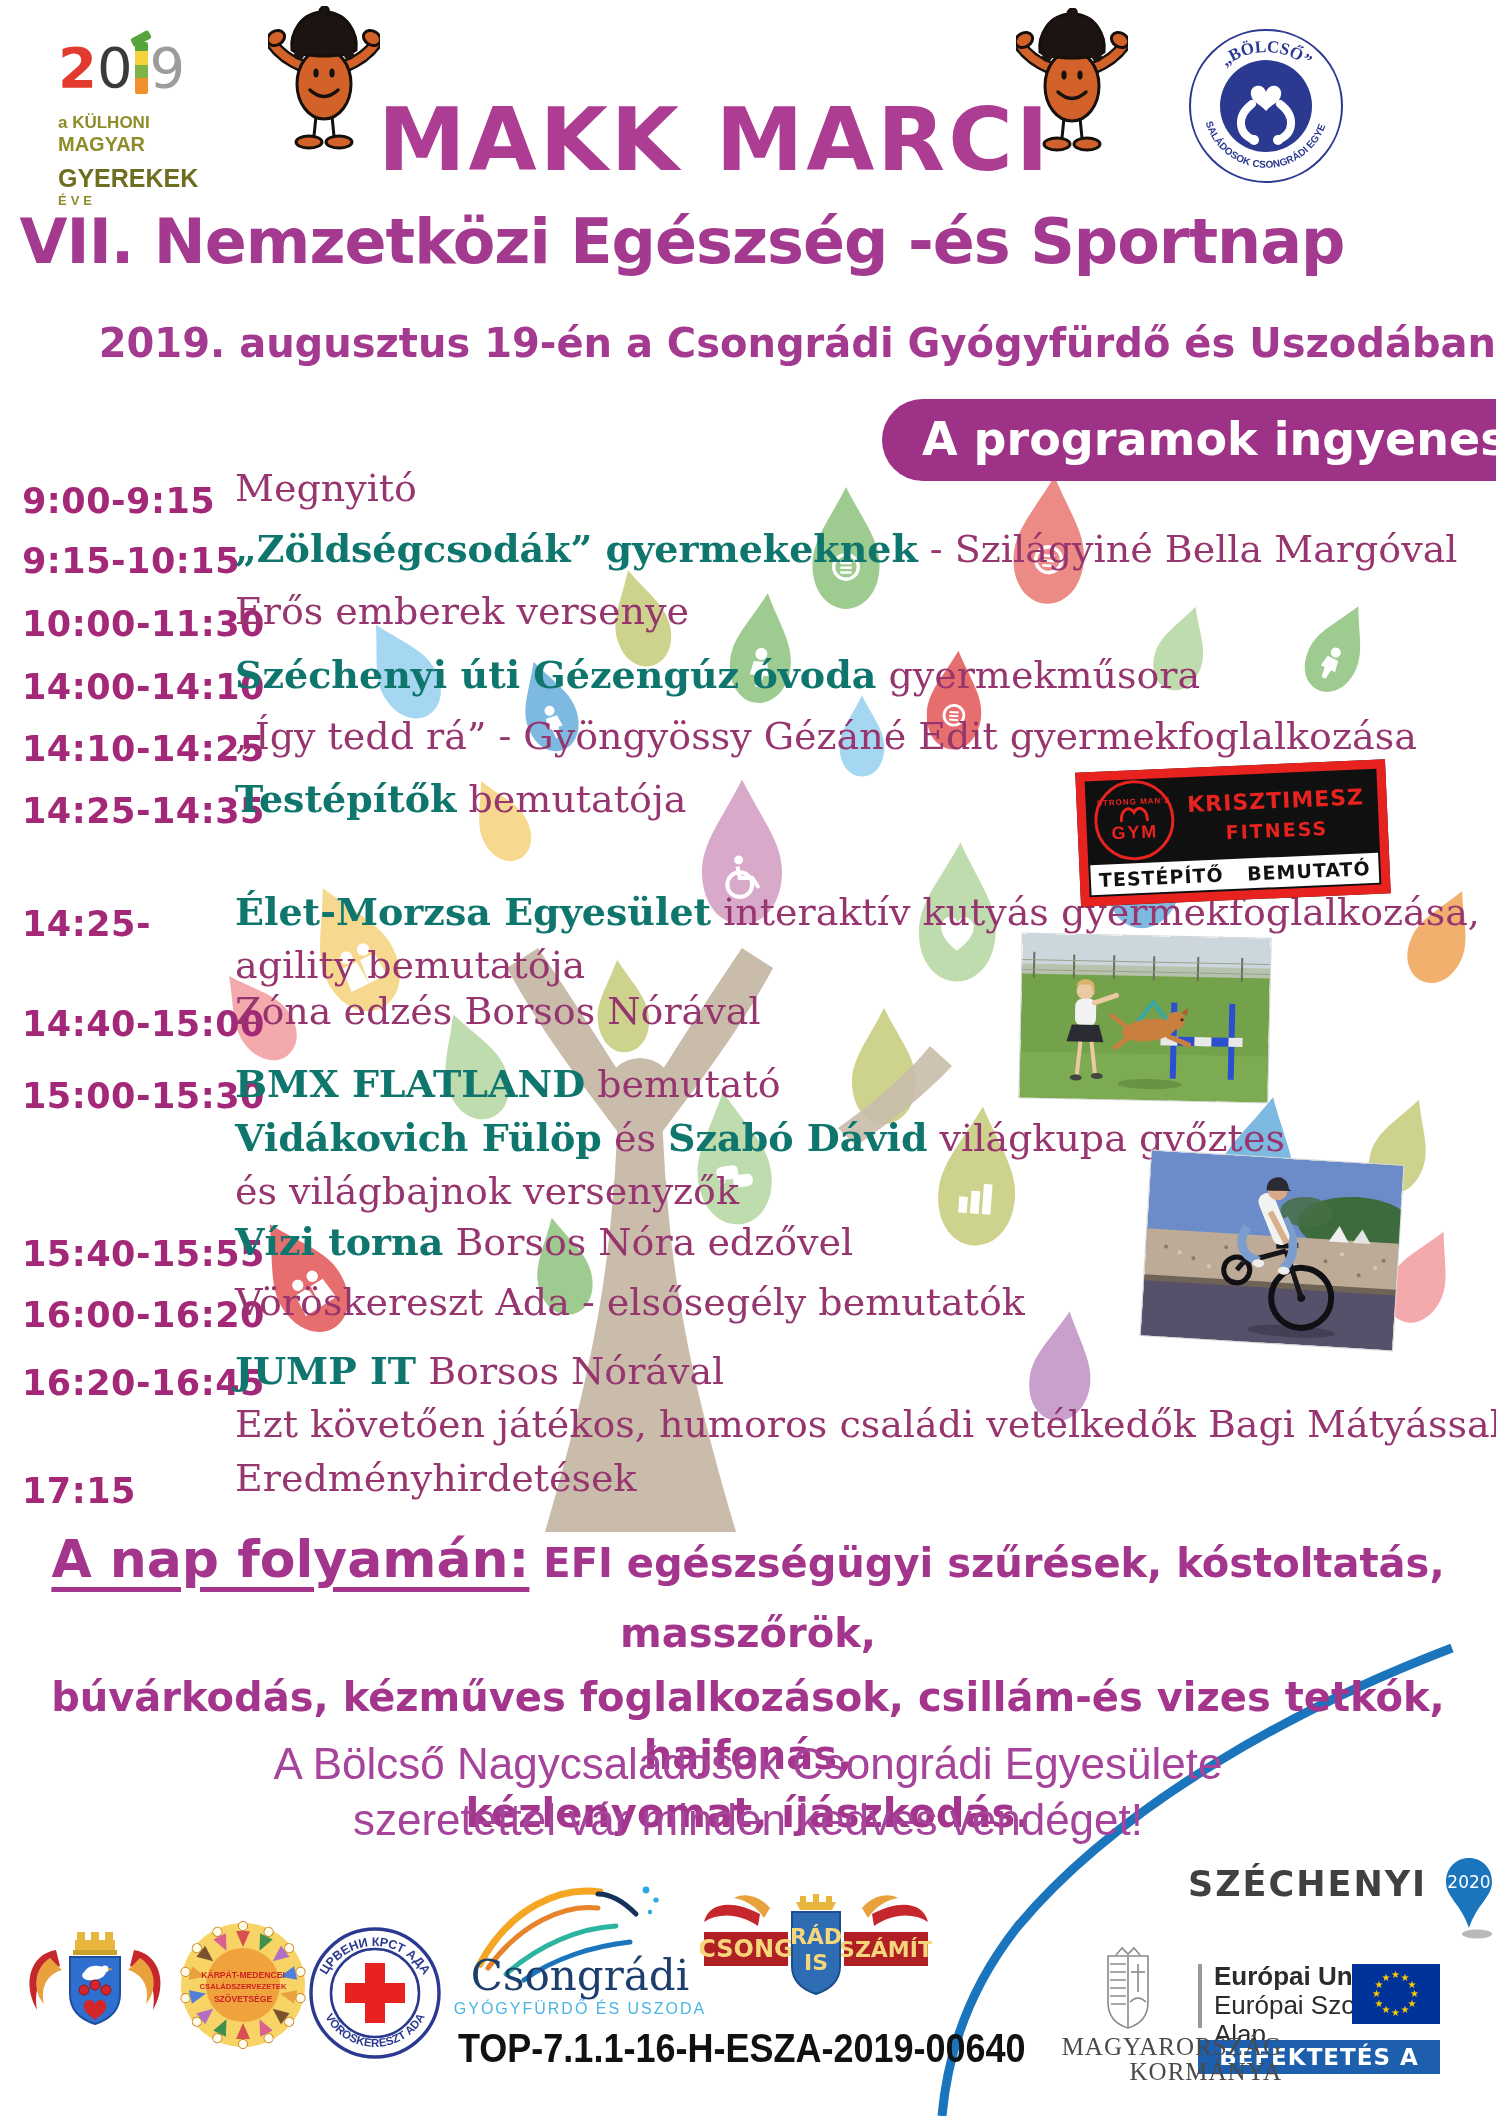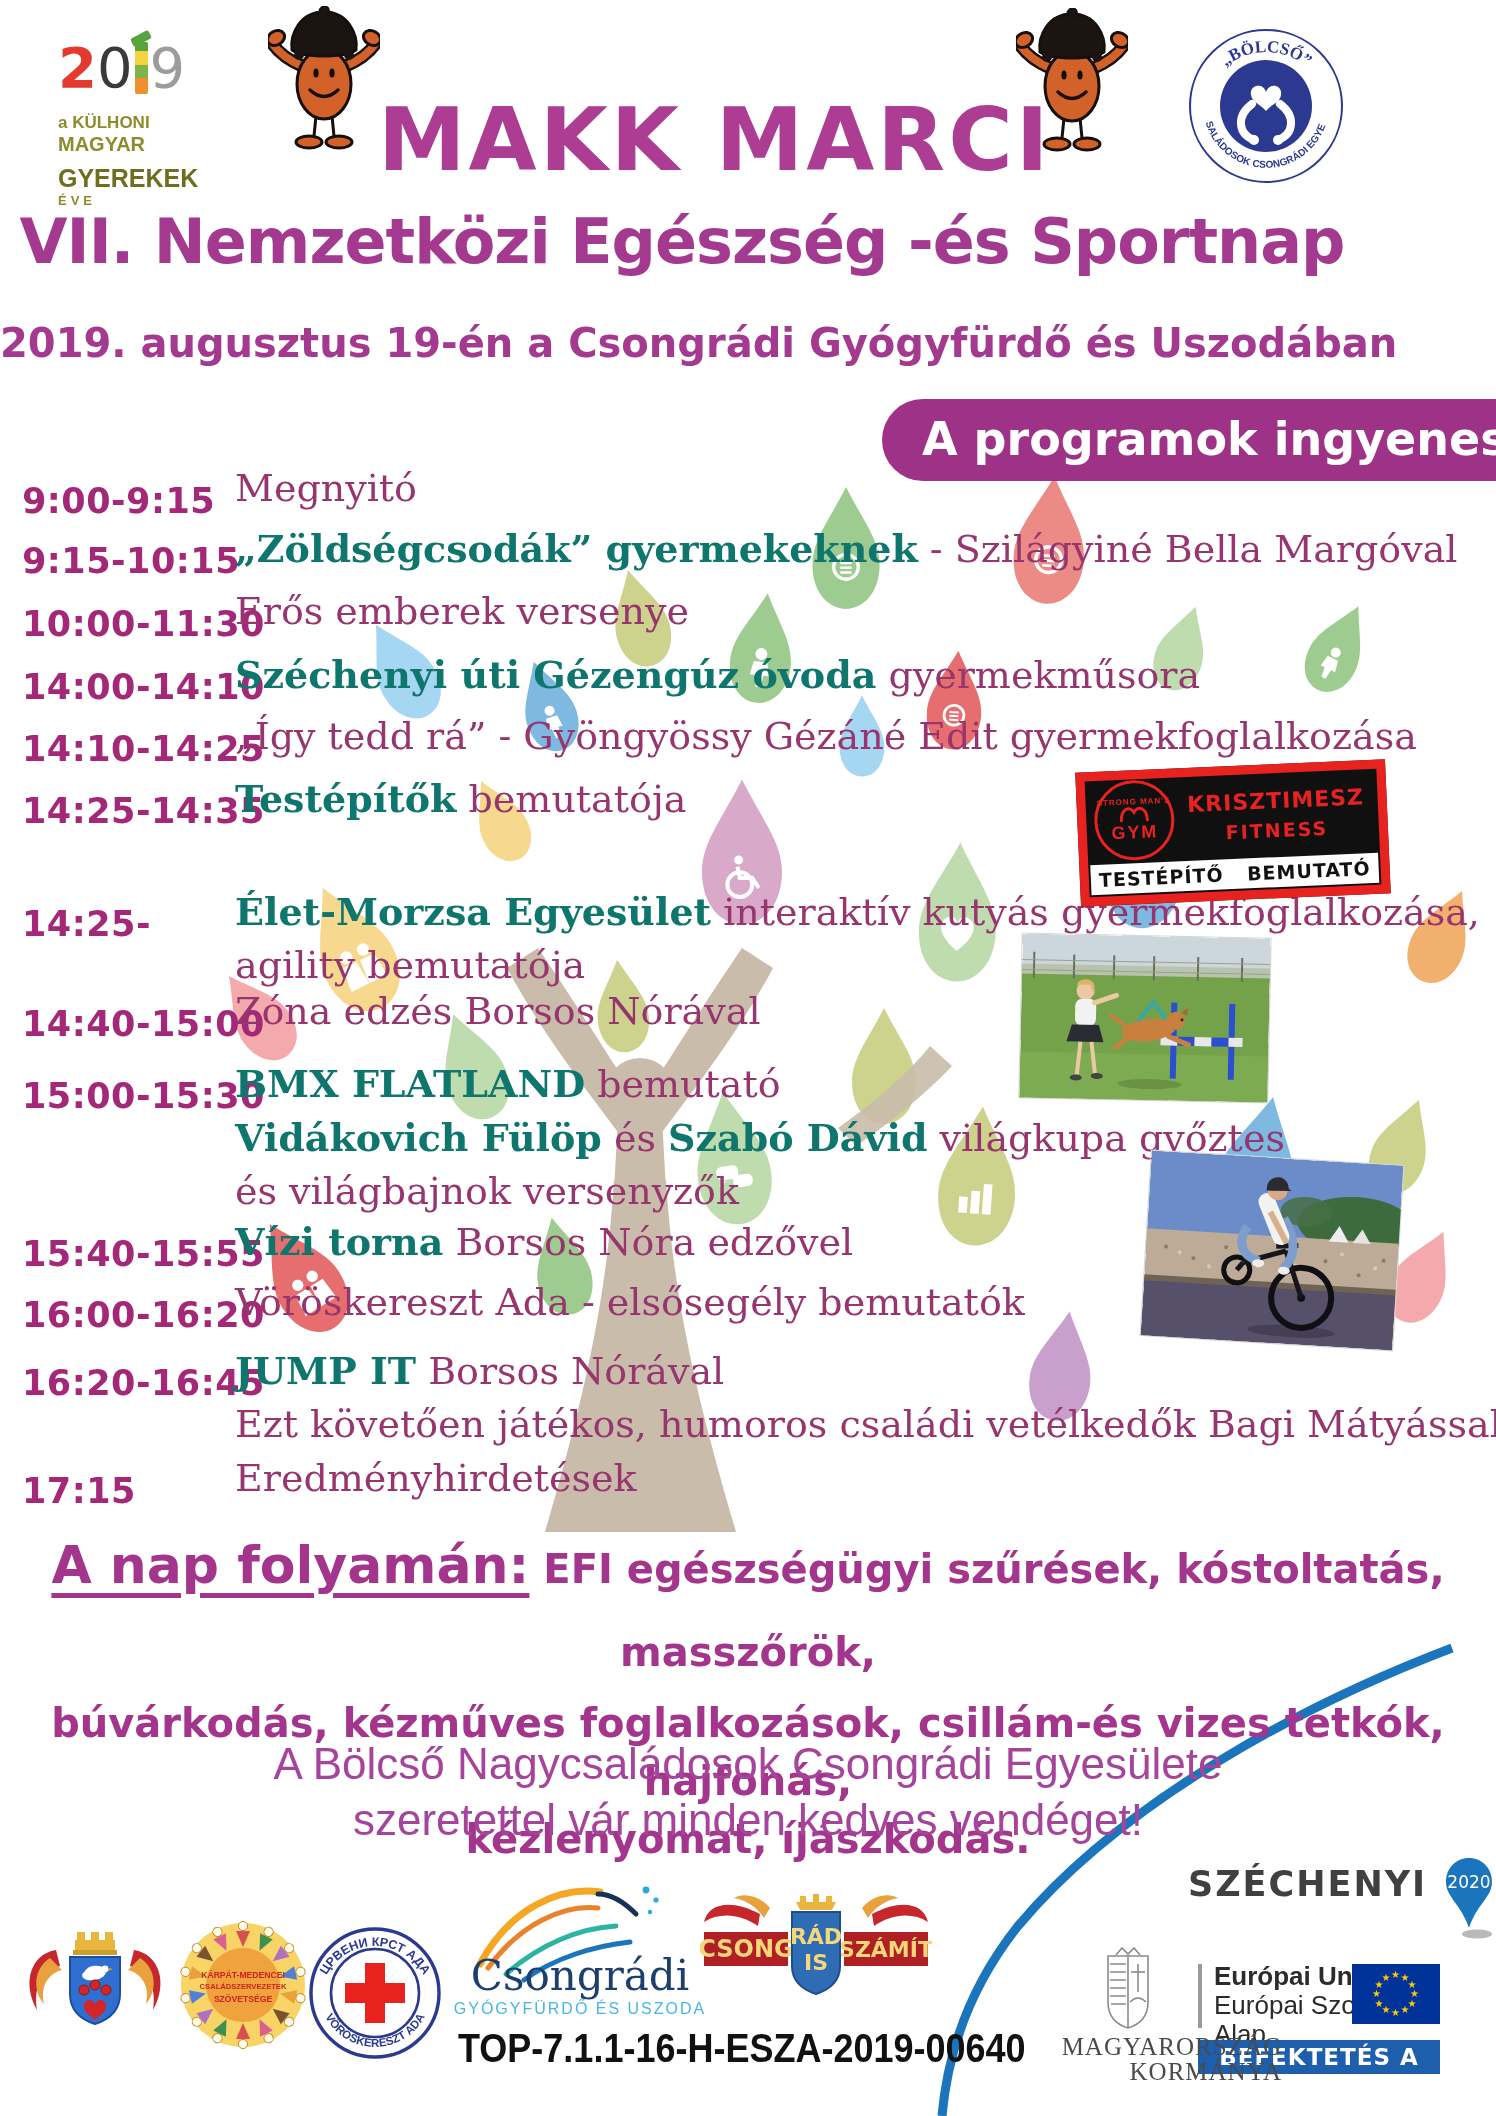--- a/index.html
+++ b/index.html
@@ -26,21 +26,21 @@
 
   #brand{left:378px;top:88px;width:660px;font-family:"DejaVu Sans",sans-serif;
     font-size:88px;font-weight:800;color:#ad3d92;letter-spacing:3px;white-space:nowrap;}
   .makk{width:112px;height:152px;}
   #makk-left{left:268px;top:6px;}
   #makk-right{left:1016px;top:8px;}
   #seal{left:1186px;top:26px;}
 
   #main-title{left:0;top:205px;width:1364px;text-align:center;font-family:"DejaVu Sans",sans-serif;
     font-size:62px;font-weight:800;color:#a43a90;letter-spacing:-1px;}
-  #subtitle{left:0;top:320px;width:1496px;text-align:left;font-family:"DejaVu Sans",sans-serif;
+  #subtitle{left:0;top:320px;width:1496px;text-align:right;font-family:"DejaVu Sans",sans-serif;
     font-size:40px;font-weight:800;color:#a43a90;}
   #free-banner{left:882px;top:399px;width:640px;height:82px;background:#9e3287;border-radius:46px 0 0 46px;
     color:#fff;font-family:"DejaVu Sans",sans-serif;font-size:46px;font-weight:800;line-height:80px;
     padding-left:40px;box-sizing:border-box;white-space:nowrap;}
 
   
   #schedule{left:0;top:0;width:1496px;height:2116px;z-index:2;pointer-events:none;}
   .srow{position:absolute;left:0;width:1496px;}
   .stime{position:absolute;left:22px;top:19px;font-family:"DejaVu Sans",sans-serif;font-size:35px;
     font-weight:800;color:#a42878;letter-spacing:0.5px;white-space:nowrap;}
@@ -68,21 +68,21 @@
     letter-spacing:1px;word-spacing:16px;}
 
   #dog-photo{left:1021px;top:936px;width:248px;height:164px;transform:rotate(1.2deg);z-index:3;
     box-shadow:0 0 0 1px #d8d8d8;}
   #bmx-photo{left:1146px;top:1158px;width:252px;height:185px;transform:rotate(3.5deg);z-index:3;
     box-shadow:0 0 0 1px #d8d8d8;}
 
   
   #during{left:0;top:1524px;width:1496px;text-align:center;color:#a4358c;
     font-family:"DejaVu Sans",sans-serif;font-weight:800;z-index:2;}
-  #during .dl1{font-size:40px;line-height:83px;}
+  #during .dl1{font-size:40px;line-height:70px;}
   #during .dlead{font-size:52px;text-decoration:underline;text-decoration-thickness:5px;text-underline-offset:10px;}
   #during .dl2,#during .dl3{font-size:40px;line-height:58px;}
   #invite{left:0;top:1736px;width:1496px;text-align:center;color:#a6439a;font-size:44px;line-height:56px;z-index:2;}
 
   
   .flogo{z-index:2;}
   #arms{left:20px;top:1924px;}
   #kmcssz{left:178px;top:1920px;}
   #redcross{left:308px;top:1926px;}
   #spa{left:440px;top:1868px;}

